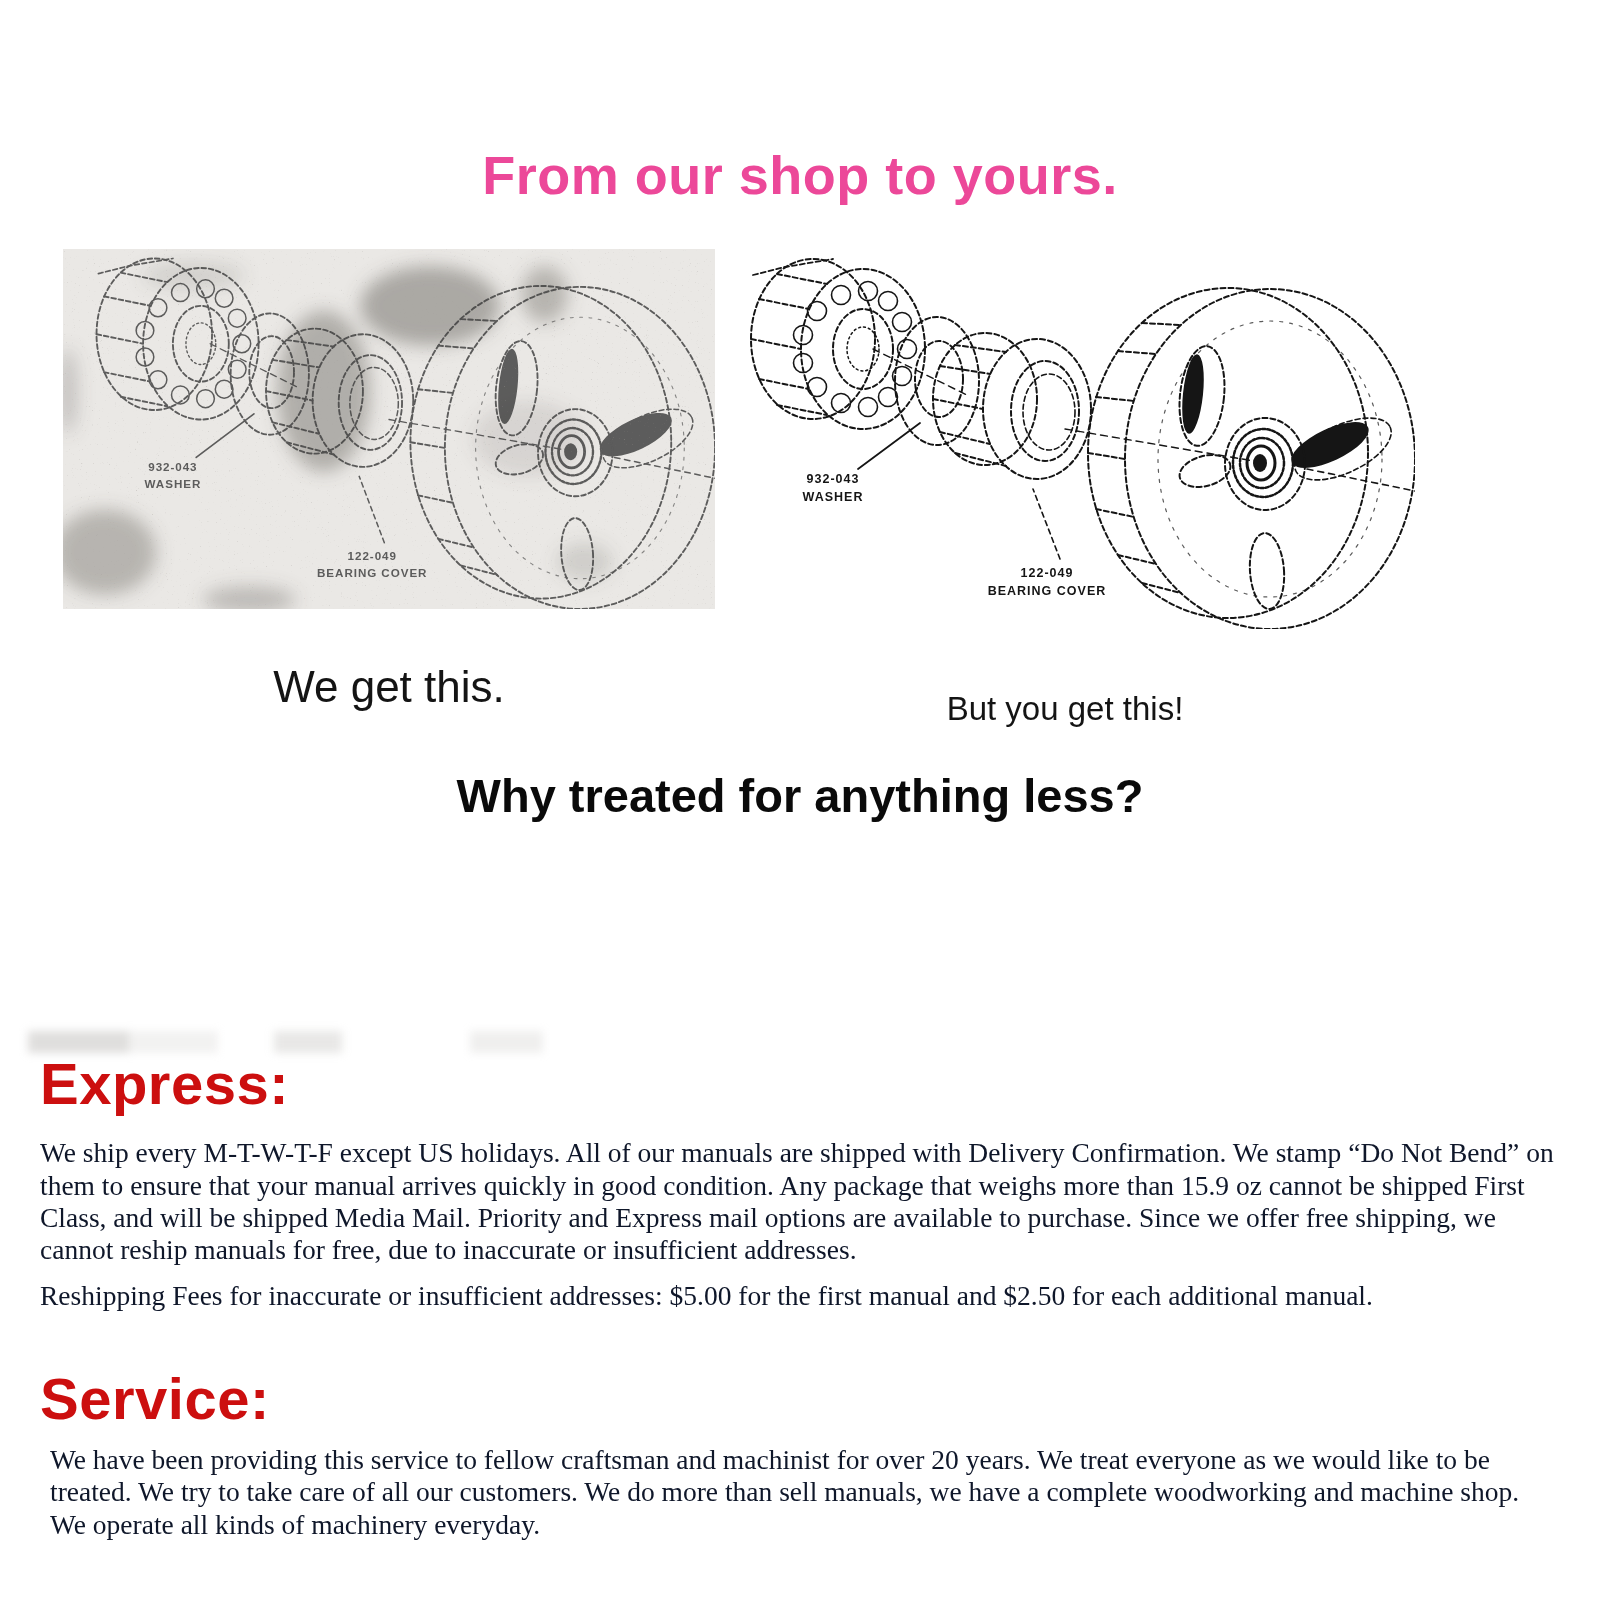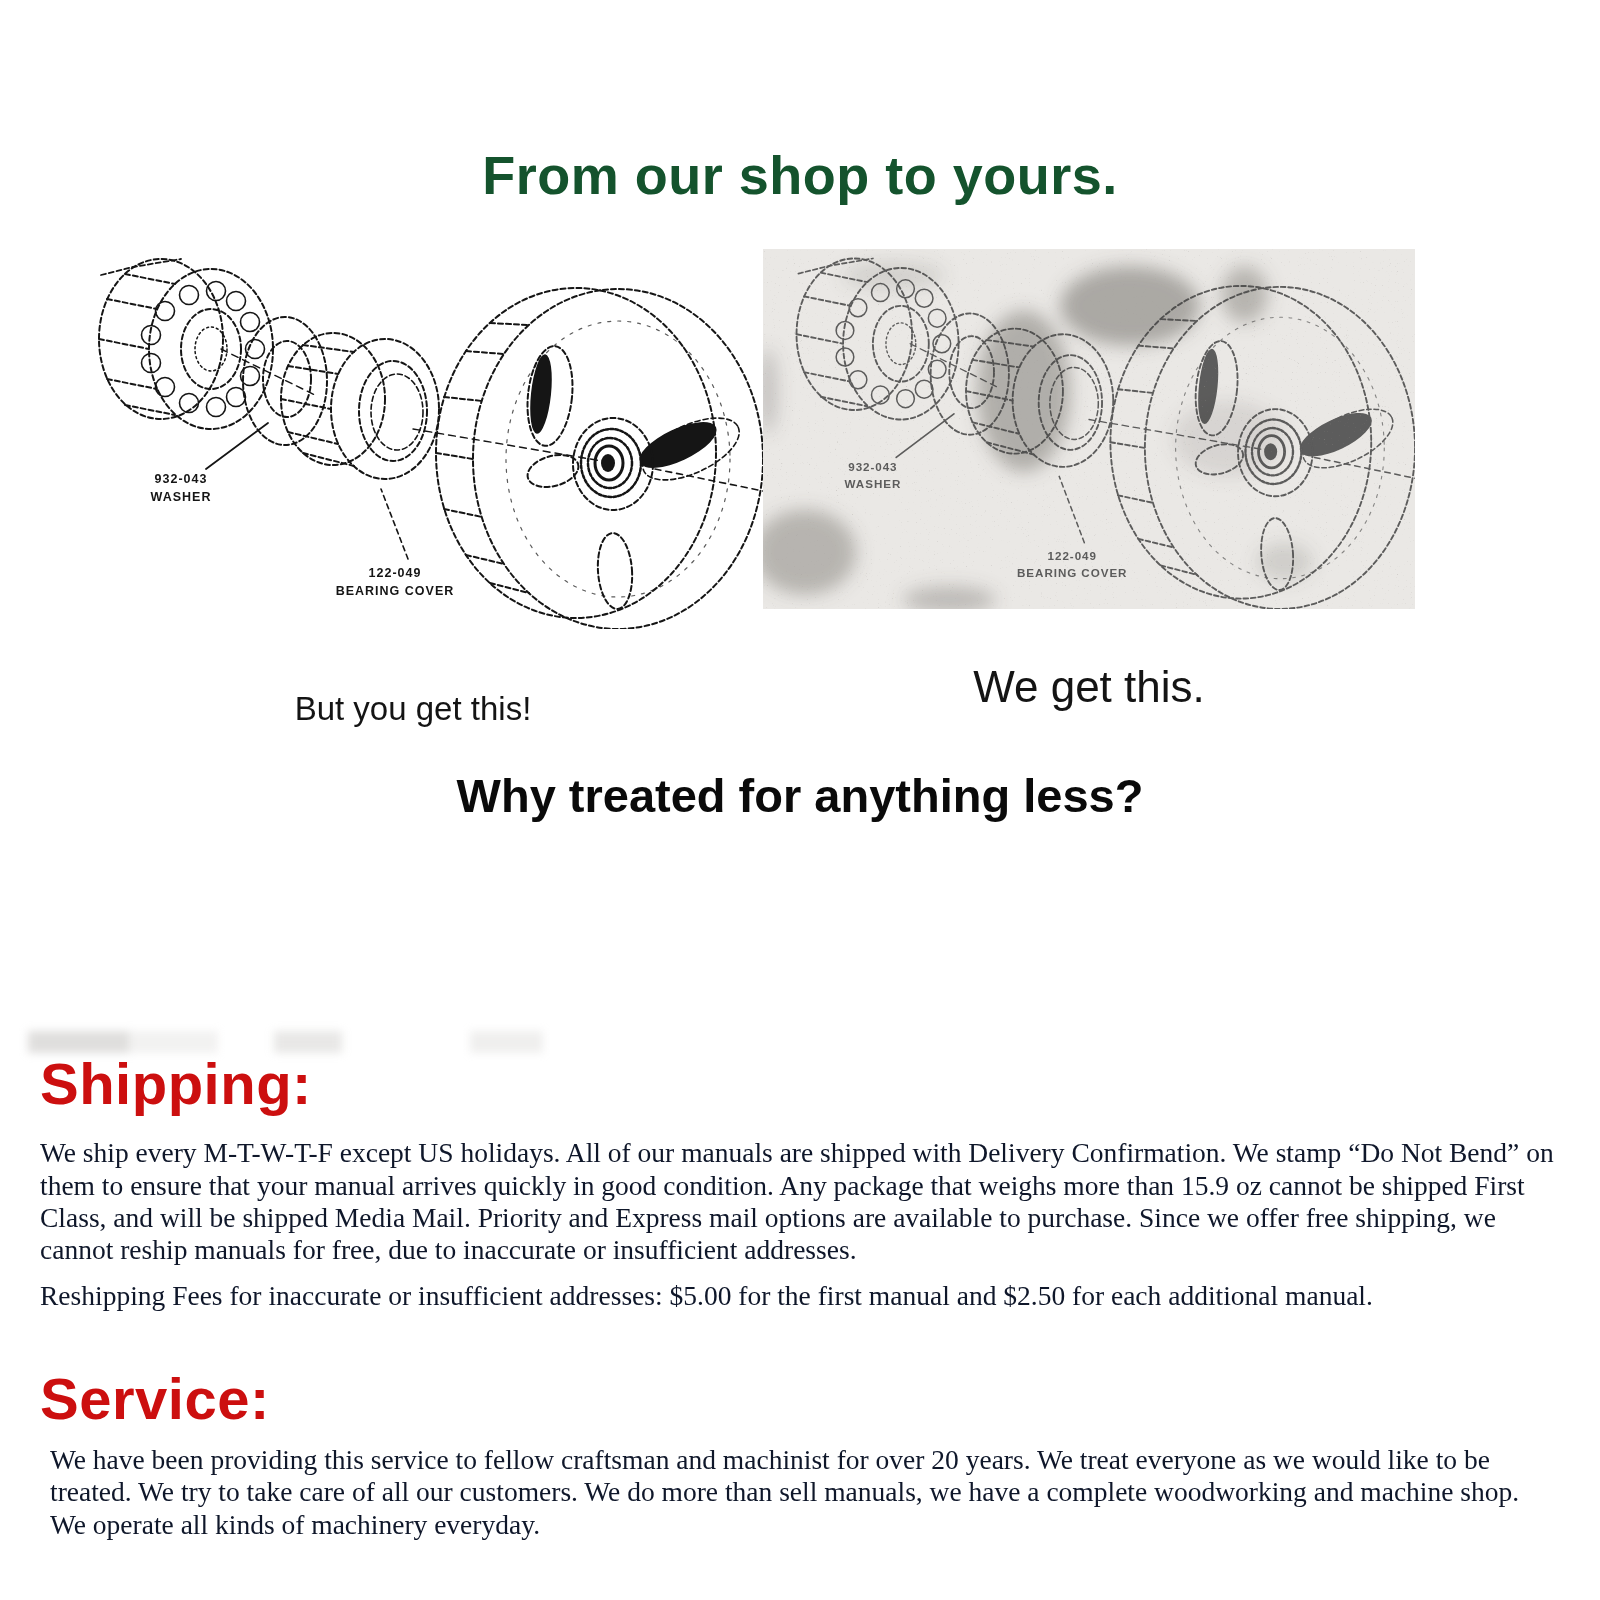--- a/index.html
+++ b/index.html
@@ -2,21 +2,21 @@
 <html><head>
 <meta charset="utf-8">
 <style>
   html,body{margin:0;padding:0;}
   body{
     width:1600px;height:1600px;background:#ffffff;color:#000;
     font-family:"Liberation Serif", serif;overflow:hidden;position:relative;
   }
   .page-title{
     margin:146px 0 0 0;text-align:center;
-    font:bold 54px/1.1 "Liberation Sans", sans-serif;color:#14532d;
+    font:bold 54px/1.1 "Liberation Sans", sans-serif;color:#ec4899;
     letter-spacing:.5px;
   }
   .compare-row{display:flex;align-items:flex-start;margin:44px 0 0 63px;}
   .col-left{width:652px;}
   .col-right{width:700px;margin-left:118px;margin-top:-8px;}
   .scan{margin:0;}
   .scan svg{display:block;}
   .caption{
     font:400 44px/1.1 "Liberation Sans", sans-serif;color:#141414;
     text-align:center;margin-top:54px;
@@ -161,55 +161,55 @@
       </g>
     </g>
   </defs>
 </svg>
 
 <main>
 
   <h1 class="page-title">From our shop to yours.</h1>
 
   <section class="compare-row">
-    <figure class="scan col-right">
-      <svg width="700" height="380" viewBox="0 0 700 380" style="color:#151515">
-        <rect width="700" height="380" fill="#ffffff"></rect>
-        <use href="#exploded-diagram"></use>
-      </svg>
-      <figcaption class="caption">But you get this!</figcaption>
-    </figure>
-
     <figure class="scan col-left">
       <svg width="652" height="360" viewBox="0 0 700 380" preserveAspectRatio="none" style="color:#3c3c3c">
         <rect width="700" height="380" fill="#eae8e5"></rect>
         <g filter="url(#smudge)" fill="#6b6862">
           <ellipse cx="394" cy="60" rx="75" ry="42" opacity="0.5"></ellipse>
           <ellipse cx="280" cy="150" rx="50" ry="85" opacity="0.45"></ellipse>
           <ellipse cx="517" cy="48" rx="25" ry="30" opacity="0.4"></ellipse>
           <ellipse cx="45" cy="320" rx="55" ry="45" opacity="0.4"></ellipse>
           <ellipse cx="5" cy="150" rx="10" ry="45" opacity="0.3"></ellipse>
           <ellipse cx="200" cy="370" rx="50" ry="14" opacity="0.35"></ellipse>
           <ellipse cx="500" cy="200" rx="60" ry="40" opacity="0.15"></ellipse>
           <ellipse cx="140" cy="28" rx="55" ry="15" opacity="0.18"></ellipse>
           <ellipse cx="560" cy="330" rx="30" ry="20" opacity="0.2"></ellipse>
         </g>
         <use href="#exploded-diagram" filter="url(#softblur)" opacity="0.82"></use>
         <rect width="700" height="380" filter="url(#grain)" opacity="0.55"></rect>
       </svg>
       <figcaption class="caption">We get this.</figcaption>
     </figure>
+
+    <figure class="scan col-right">
+      <svg width="700" height="380" viewBox="0 0 700 380" style="color:#151515">
+        <rect width="700" height="380" fill="#ffffff"></rect>
+        <use href="#exploded-diagram"></use>
+      </svg>
+      <figcaption class="caption">But you get this!</figcaption>
+    </figure>
   </section>
 
   <h2 class="tagline">Why treated for anything less?</h2>
 
   <div class="ghost"></div>
 
   <section class="section">
-    <h2 class="red-heading">Shipping:</h2>
+    <h2 class="red-heading">Express:</h2>
     <p class="body-text">We ship every M-T-W-T-F except US holidays. All of our manuals are shipped with Delivery Confirmation. We stamp “Do Not Bend” on them to ensure that your manual arrives quickly in good condition. Any package that weighs more than 15.9 oz cannot be shipped First Class, and will be shipped Media Mail. Priority and Express mail options are available to purchase. Since we offer free shipping, we cannot reship manuals for free, due to inaccurate or insufficient addresses.</p>
     <p class="body-text reship-text">Reshipping Fees for inaccurate or insufficient addresses: $5.00 for the first manual and $2.50 for each additional manual.</p>
   </section>
 
   <section class="section">
     <h2 class="red-heading service-heading">Service:</h2>
     <p class="body-text service-body">We have been providing this service to fellow craftsman and machinist for over 20 years. We treat everyone as we would like to be treated. We try to take care of all our customers. We do more than sell manuals, we have a complete woodworking and machine shop. We operate all kinds of machinery everyday.</p>
   </section>
 
 </main>

